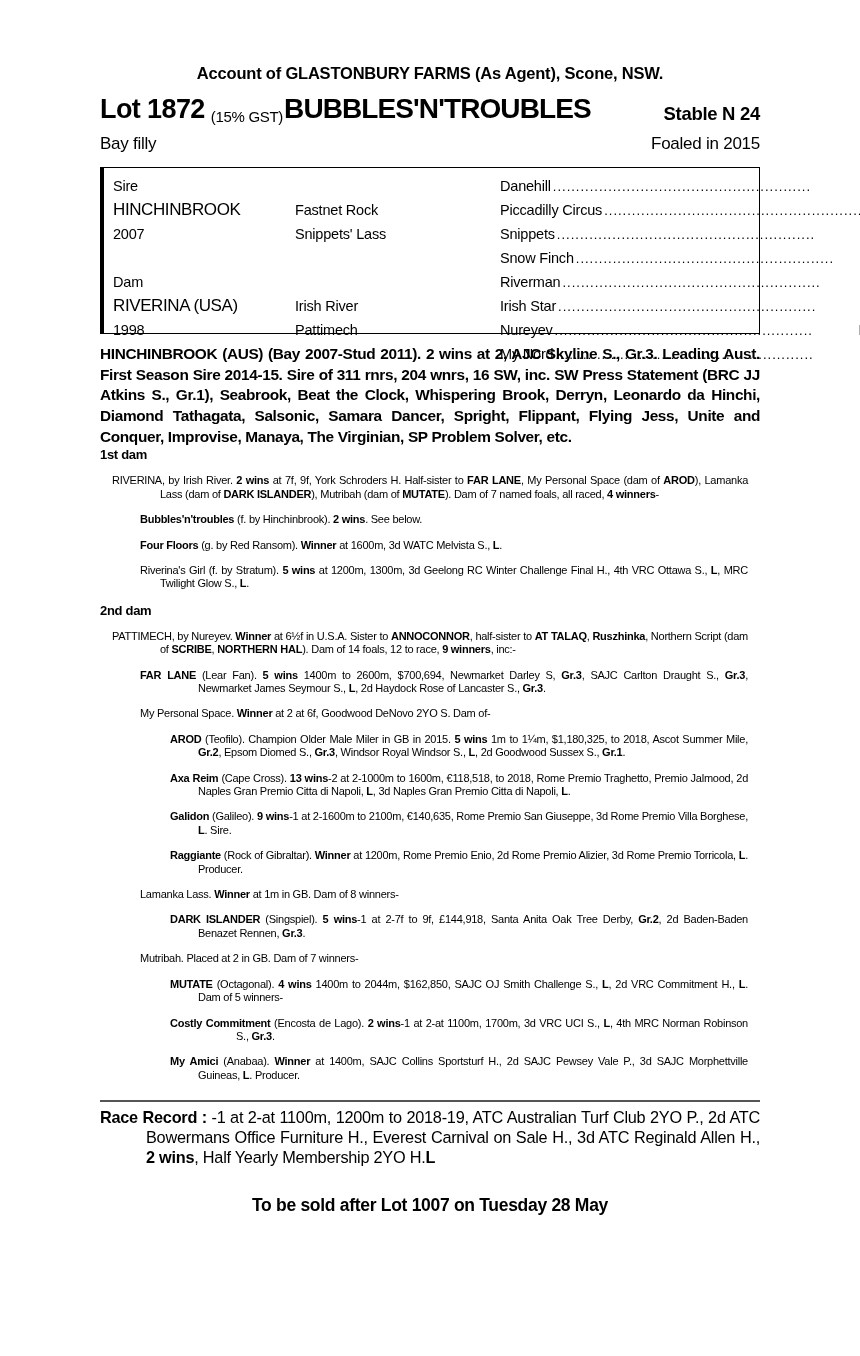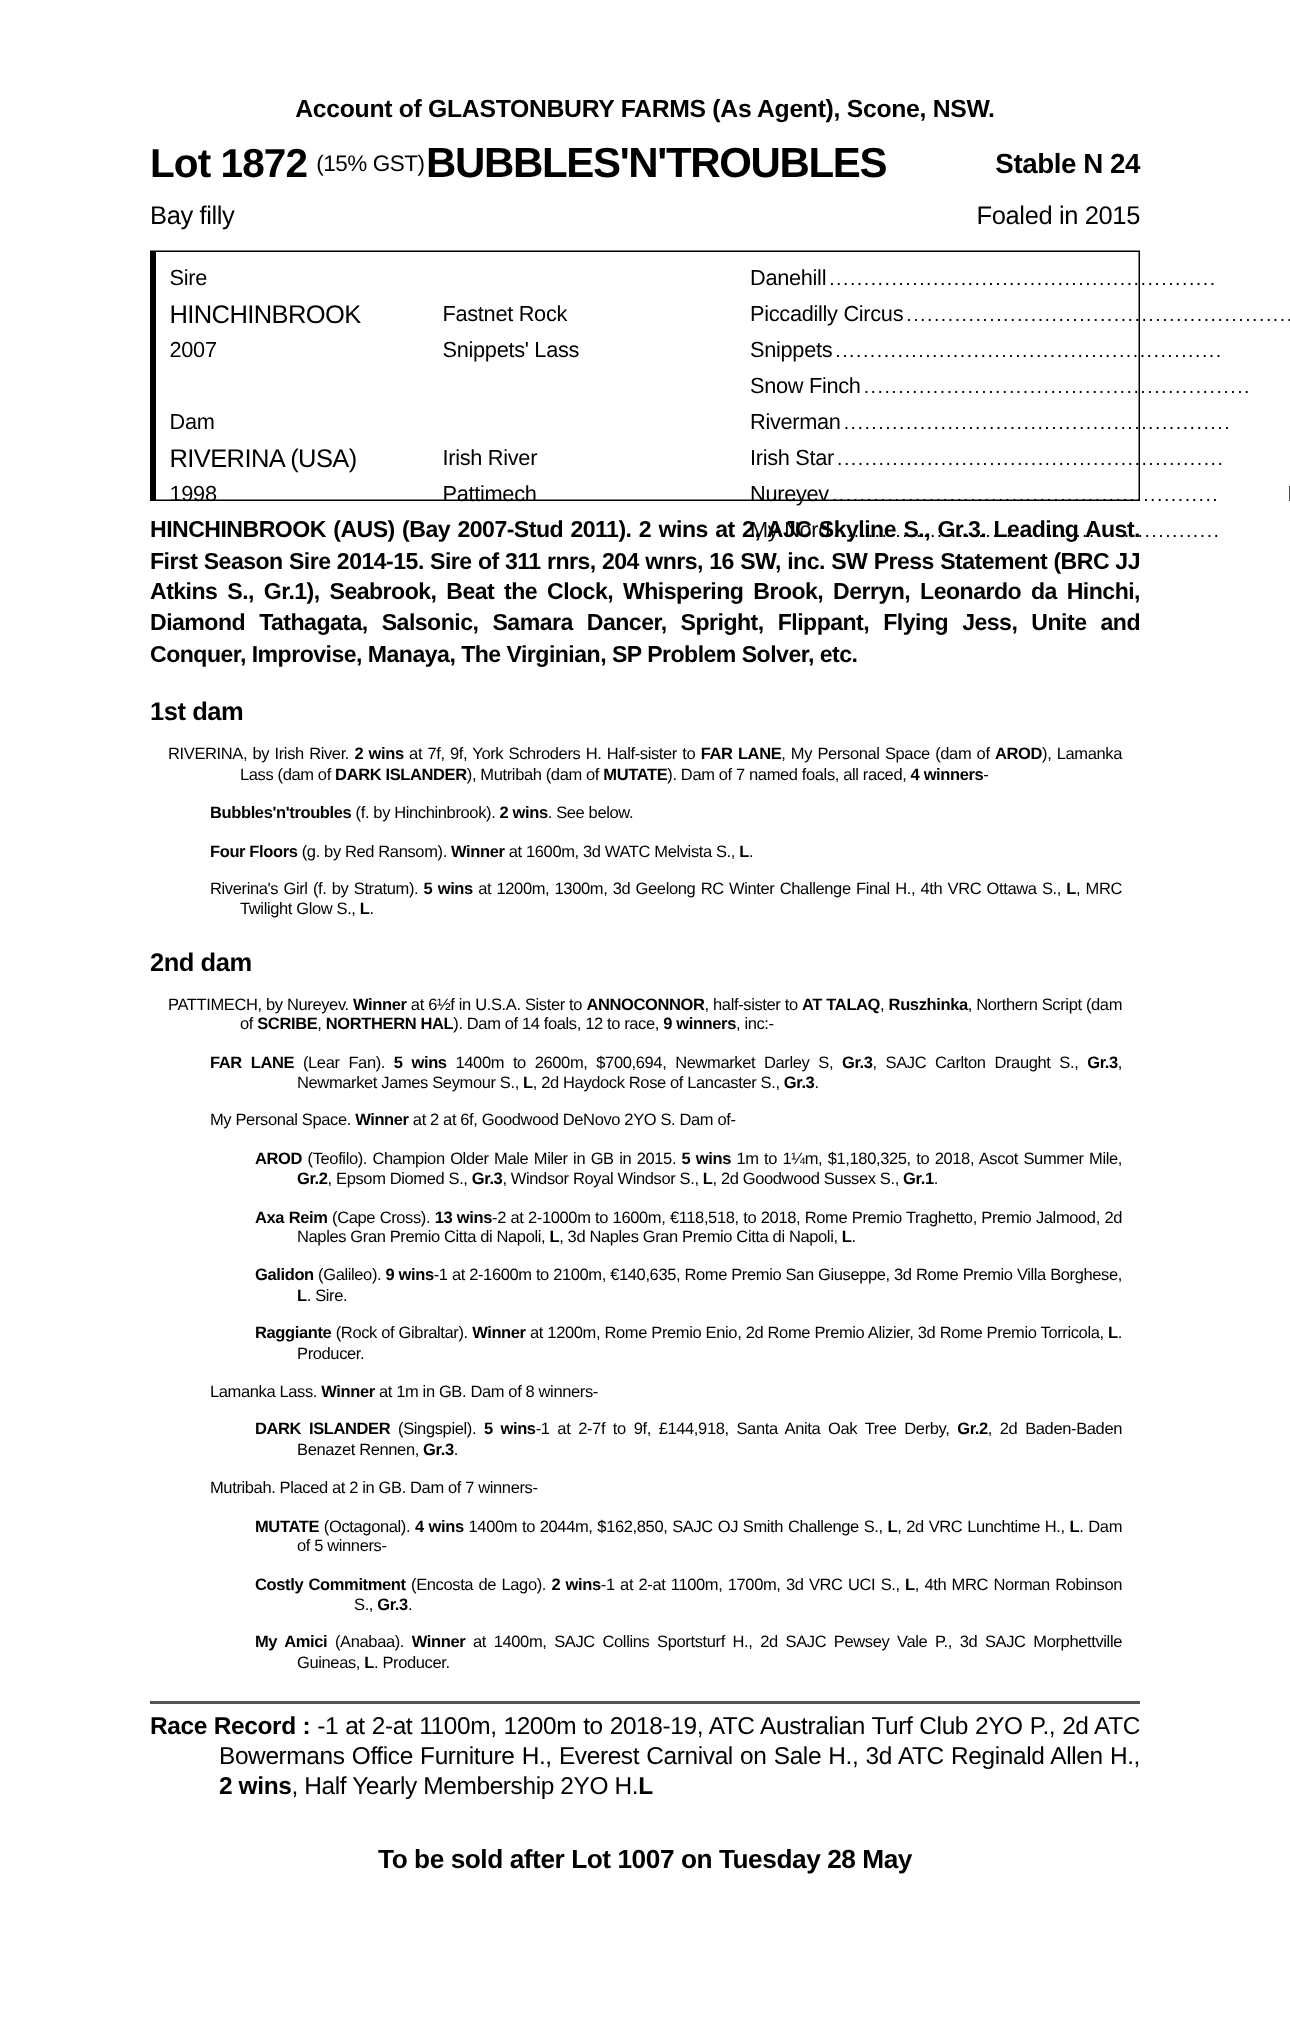--- a/index.html
+++ b/index.html
@@ -27,21 +27,21 @@
   .account-line {
     text-align: center;
     font-weight: bold;
     font-size: 16.5px;
     letter-spacing: -0.2px;
     padding-top: 64px;
     line-height: 1.1;
   }
   .lot-row {
     display: flex;
-    align-items: center;
+    align-items: flex-end;
     margin-top: 11px;
     white-space: nowrap;
   }
   .lot-no {
     font-weight: bold;
     font-size: 27px;
     letter-spacing: -0.6px;
   }
   .gst {
     font-size: 15px;
@@ -143,23 +143,22 @@
     font-size: 15.4px;
     line-height: 1.34;
     letter-spacing: -0.35px;
     text-align: justify;
     text-justify: inter-word;
   }
 
   
   .section-head {
     font-weight: bold;
-    font-size: 17px;
+    font-size: 13px;
     letter-spacing: -0.3px;
-    margin-top: 18px;
     margin-bottom: 1px;
   }
   .entry {
     font-size: 11px;
     line-height: 1.22;
     letter-spacing: -0.25px;
     text-align: justify;
     text-justify: inter-word;
     margin: 12px;
   }
@@ -295,21 +294,21 @@
       <div class="entry hang1"><span>PATTIMECH, by Nureyev. </span><b>Winner</b><span> at 6½f in U.S.A. Sister to </span><b>ANNOCONNOR</b><span>, half-sister to </span><b>AT TALAQ</b><span>, </span><b>Ruszhinka</b><span>, Northern Script (dam of </span><b>SCRIBE</b><span>, </span><b>NORTHERN HAL</b><span>). Dam of 14 foals, 12 to race, </span><b>9 winners</b><span>, inc:-</span></div>
       <div class="entry hang3"><b class="nm">FAR LANE</b><span> (Lear Fan). </span><b>5 wins</b><span> 1400m to 2600m, $700,694, Newmarket Darley S, </span><b>Gr.3</b><span>, SAJC Carlton Draught S., </span><b>Gr.3</b><span>, Newmarket James Seymour S., </span><b>L</b><span>, 2d Haydock Rose of Lancaster S., </span><b>Gr.3</b><span>.</span></div>
       <div class="entry hang2"><span>My Personal Space.</span><span> </span><b>Winner</b><span> at 2 at 6f, Goodwood DeNovo 2YO S. Dam of-</span></div>
       <div class="entry hang4"><b class="nm">AROD</b><span> (Teofilo). Champion Older Male Miler in GB in 2015. </span><b>5 wins</b><span> 1m to 1¼m, $1,180,325, to 2018, Ascot Summer Mile, </span><b>Gr.2</b><span>, Epsom Diomed S., </span><b>Gr.3</b><span>, Windsor Royal Windsor S., </span><b>L</b><span>, 2d Goodwood Sussex S., </span><b>Gr.1</b><span>.</span></div>
       <div class="entry hang4"><b class="nm">Axa Reim</b><span> (Cape Cross). </span><b>13 wins</b><span>-2 at 2-1000m to 1600m, €118,518, to 2018, Rome Premio Traghetto, Premio Jalmood, 2d Naples Gran Premio Citta di Napoli, </span><b>L</b><span>, 3d Naples Gran Premio Citta di Napoli, </span><b>L</b><span>.</span></div>
       <div class="entry hang4"><b class="nm">Galidon</b><span> (Galileo). </span><b>9 wins</b><span>-1 at 2-1600m to 2100m, €140,635, Rome Premio San Giuseppe, 3d Rome Premio Villa Borghese, </span><b>L</b><span>. Sire.</span></div>
       <div class="entry hang4"><b class="nm">Raggiante</b><span> (Rock of Gibraltar). </span><b>Winner</b><span> at 1200m, Rome Premio Enio, 2d Rome Premio Alizier, 3d Rome Premio Torricola, </span><b>L</b><span>. Producer.</span></div>
       <div class="entry hang2"><span>Lamanka Lass.</span><span> </span><b>Winner</b><span> at 1m in GB. Dam of 8 winners-</span></div>
       <div class="entry hang4"><b class="nm">DARK ISLANDER</b><span> (Singspiel). </span><b>5 wins</b><span>-1 at 2-7f to 9f, £144,918, Santa Anita Oak Tree Derby, </span><b>Gr.2</b><span>, 2d Baden-Baden Benazet Rennen, </span><b>Gr.3</b><span>.</span></div>
       <div class="entry hang2"><span>Mutribah.</span><span> Placed at 2 in GB. Dam of 7 winners-</span></div>
-      <div class="entry hang4"><b class="nm">MUTATE</b><span> (Octagonal). </span><b>4 wins</b><span> 1400m to 2044m, $162,850, SAJC OJ Smith Challenge S., </span><b>L</b><span>, 2d VRC Lunchtime H., </span><b>L</b><span>. Dam of 5 winners-</span></div>
+      <div class="entry hang4"><b class="nm">MUTATE</b><span> (Octagonal). </span><b>4 wins</b><span> 1400m to 2044m, $162,850, SAJC OJ Smith Challenge S., </span><b>L</b><span>, 2d VRC Commitment H., </span><b>L</b><span>. Dam of 5 winners-</span></div>
       <div class="entry hang5"><b class="nm">Costly Commitment</b><span> (Encosta de Lago). </span><b>2 wins</b><span>-1 at 2-at 1100m, 1700m, 3d VRC UCI S., </span><b>L</b><span>, 4th MRC Norman Robinson S., </span><b>Gr.3</b><span>.</span></div>
       <div class="entry hang4"><b class="nm">My Amici</b><span> (Anabaa). </span><b>Winner</b><span> at 1400m, SAJC Collins Sportsturf H., 2d SAJC Pewsey Vale P., 3d SAJC Morphettville Guineas, </span><b>L</b><span>. Producer.</span></div>
     </div>
 
   <hr class="rule">
   <div class="race-record" id="race-record"><b>Race Record : </b><span>-1 at 2-at 1100m, 1200m to 2018-19, ATC Australian Turf Club 2YO P., 2d ATC Bowermans Office Furniture H., Everest Carnival on Sale H., 3d ATC Reginald Allen H., </span><b>2 wins</b><span>, Half Yearly Membership 2YO H.</span><b>L</b></div>
 
   <div class="sold-line">To be sold after Lot 1007 on Tuesday 28 May</div>
 
 </div>

